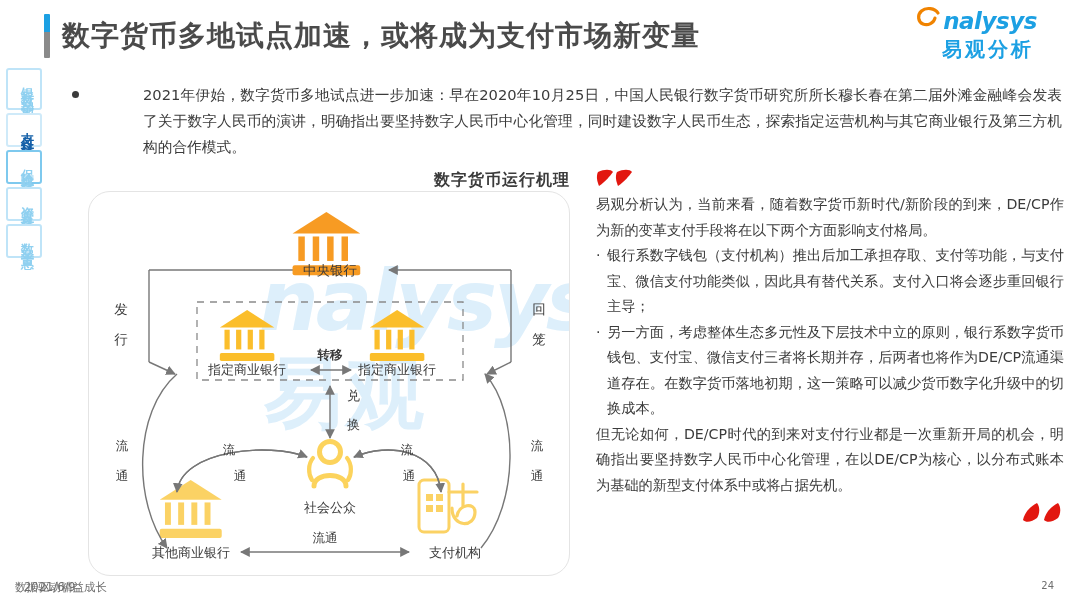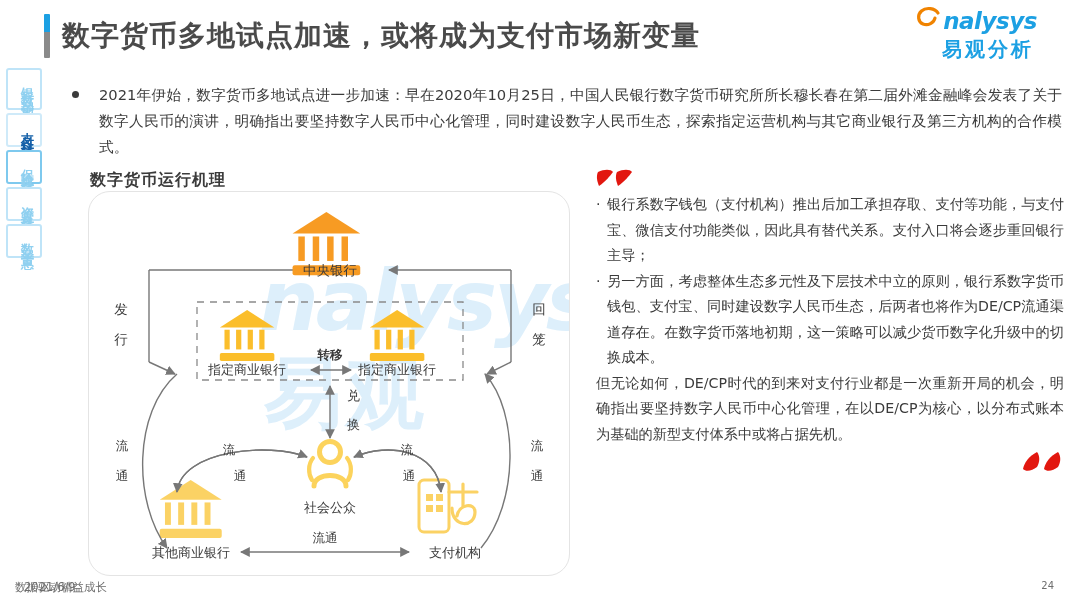--- a/index.html
+++ b/index.html
@@ -101,28 +101,29 @@
     background: #3b3b3b;
     margin-top: 9px; margin-right: 20px;
     flex: 0 0 auto;
   }
   .bullet-text {
     font-size: 14.7px;
     line-height: 26px;
     color: #3b3b3b;
     text-align: justify;
     flex: 1 1 auto;
+    margin-left: 44px;
   }
 
   
   .diagram-title {
     position: absolute;
     left: 90px; top: 170px;
     width: 480px;
-    text-align: left;
+    text-align: right;
     font-size: 16px; font-weight: bold;
     color: #3b3b3b;
     letter-spacing: 1px;
   }
   .diagram-card {
     position: absolute;
     left: 88px; top: 191px;
     width: 482px; height: 385px;
     border: 1px solid #e4e4e4;
     border-radius: 22px;
@@ -331,29 +332,30 @@
     <text x="450" y="152" text-anchor="middle" font-size="13.5" fill="#3b3b3b" font-family="DejaVu Sans, Liberation Sans, sans-serif">笼</text>
   </svg>
 </div>
 
 <div class="commentary">
   <svg class="quote-open" viewBox="0 0 40 22">
     <path d="M2 4 C8 1, 15 1, 17 4 C14 8, 10 13, 3 18 C1 13, 0 8, 2 4 Z" fill="#E2170F"></path>
     <path d="M21 4 C27 1, 34 1, 36 4 C33 8, 29 13, 22 18 C20 13, 19 8, 21 4 Z" fill="#E2170F"></path>
   </svg>
 
+  <div class="c-para">易观分析认为，当前来看，随着数字货币新时代/新阶段的到来，DE/CP作为新的变革支付手段将在以下两个方面影响支付格局。</div>
 
   <div class="c-li">
     <span class="c-li-dot">·</span>
     <span class="c-li-text">银行系数字钱包（支付机构）推出后加工承担存取、支付等功能，与支付宝、微信支付功能类似，因此具有替代关系。支付入口将会逐步重回银行主导；</span>
   </div>
 
   <div class="c-li">
     <span class="c-li-dot">·</span>
-    <span class="c-li-text">另一方面，考虑整体生态多元性及下层技术中立的原则，银行系数字货币钱包、支付宝、同时建设数字人民币生态，后两者也将作为DE/CP流通渠道存在。在数字货币落地初期，这一策略可以减少货币数字化升级中的切换成本。</span>
+    <span class="c-li-text">另一方面，考虑整体生态多元性及下层技术中立的原则，银行系数字货币钱包、支付宝、微信支付三者将长期并存，后两者也将作为DE/CP流通渠道存在。在数字货币落地初期，这一策略可以减少货币数字化升级中的切换成本。</span>
   </div>
 
   <div class="c-para">但无论如何，DE/CP时代的到来对支付行业都是一次重新开局的机会，明确指出要坚持数字人民币中心化管理，在以DE/CP为核心，以分布式账本为基础的新型支付体系中或将占据先机。</div>
 
   <svg class="quote-close" viewBox="0 0 44 24">
     <path d="M3 20 C4 14, 9 7, 17 3 C20 7, 20 13, 17 18 C12 22, 6 23, 3 20 Z" fill="#E2170F"></path>
     <path d="M24 20 C25 14, 30 7, 38 3 C41 7, 41 13, 38 18 C33 22, 27 23, 24 20 Z" fill="#E2170F"></path>
   </svg>
 </div>
 

